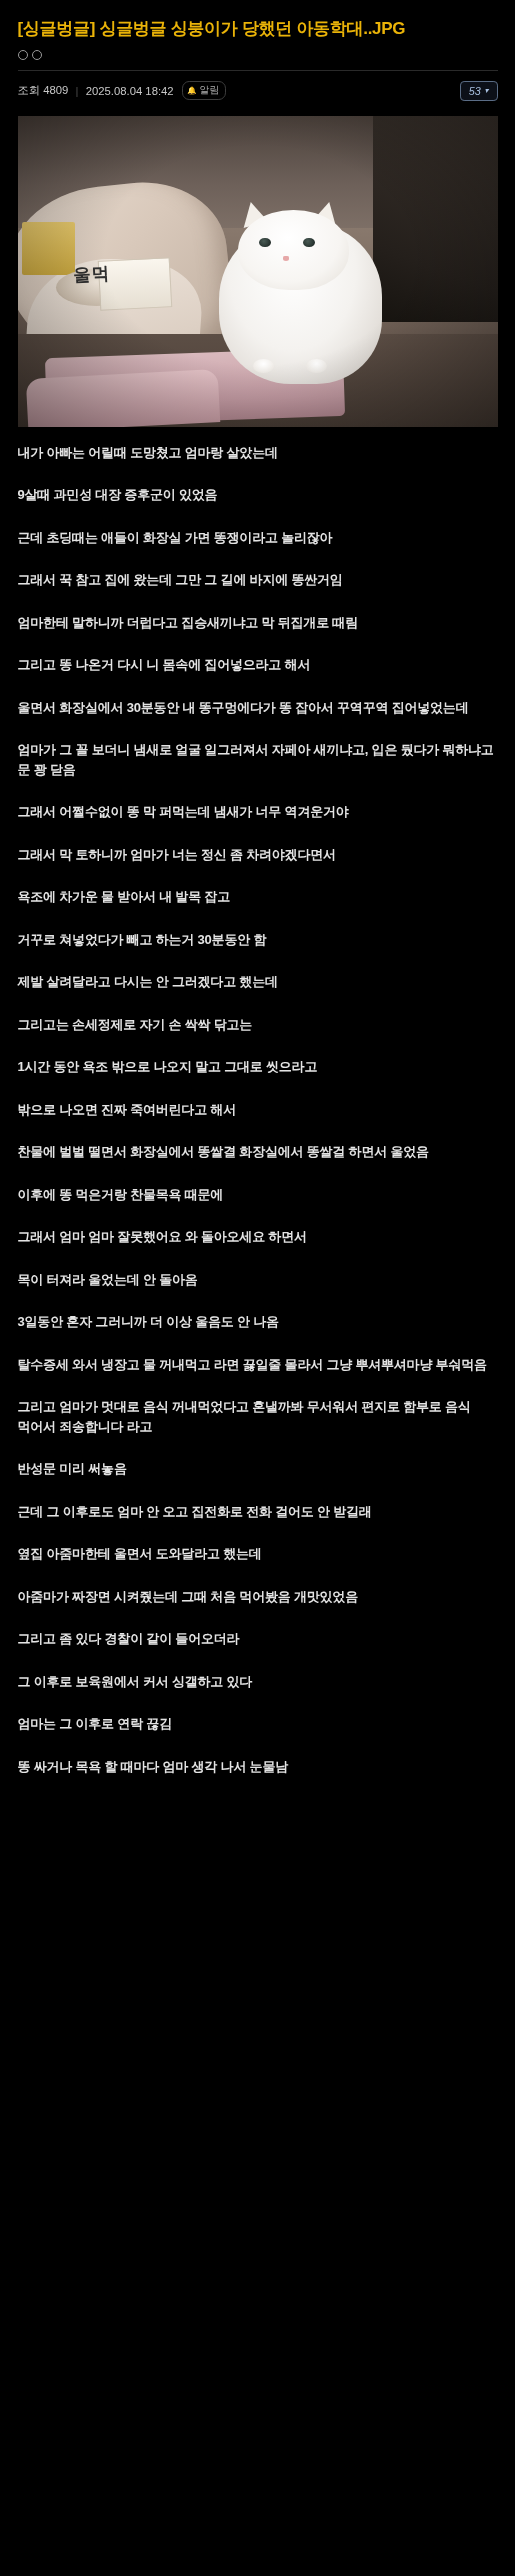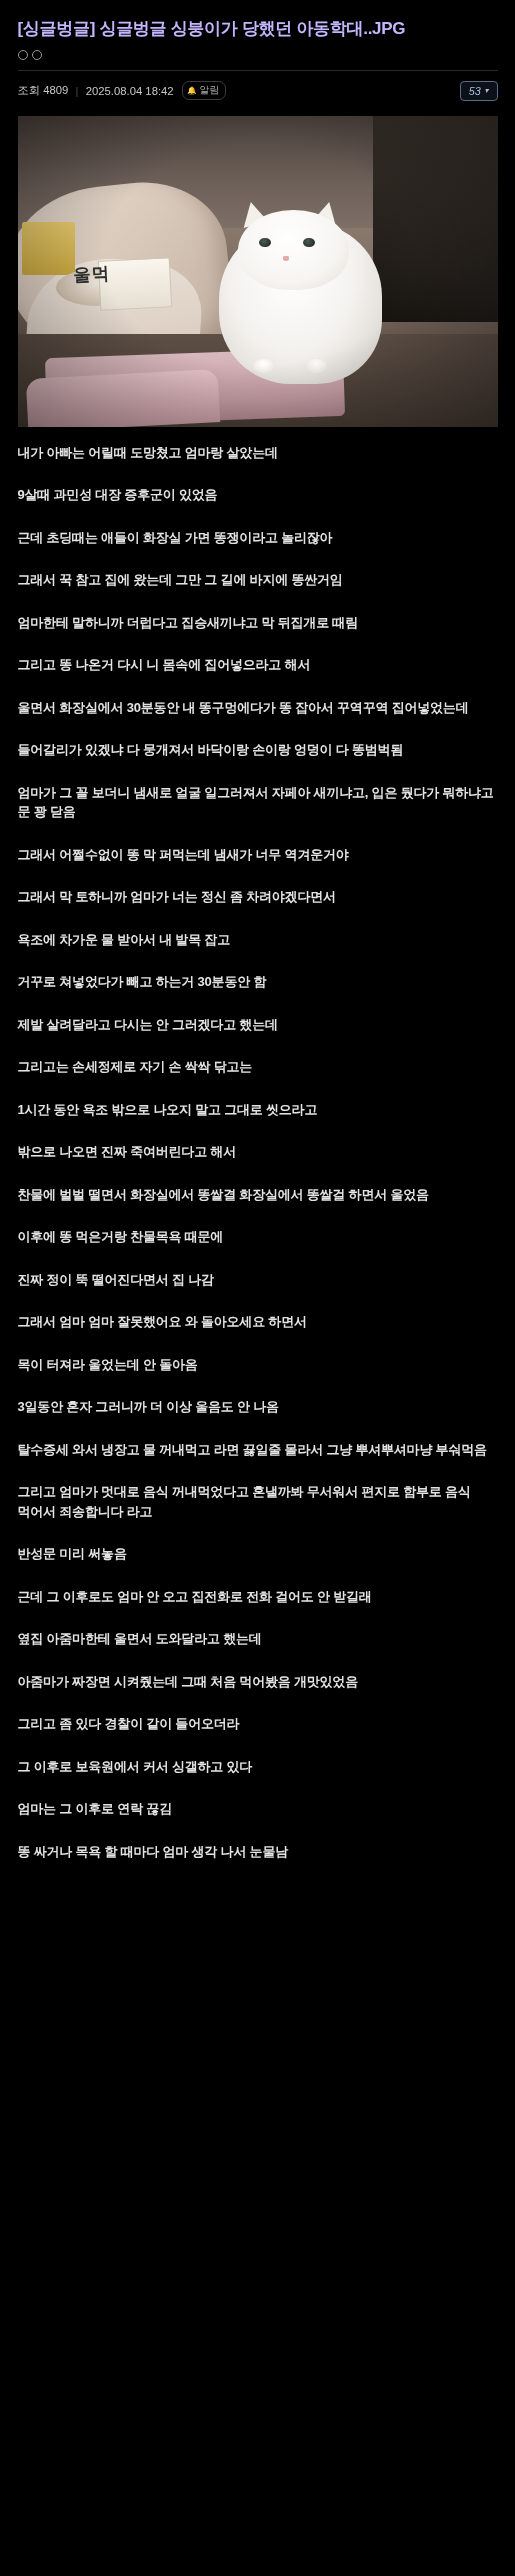--- a/index.html
+++ b/index.html
@@ -27,21 +27,21 @@
     padding: 17.5px 17.5px 0 17.5px;
   }
   .post-title {
     font-size: 17px;
     line-height: 1.35;
     font-weight: bold;
     color: #ffffff;
     letter-spacing: -0.3px;
   }
   .post-title .tag {
-    color: #c4b5fd;
+    color: #eab308;
   }
   .reaction-row {
     margin-top: 9.3px;
     display: flex;
     align-items: center;
     gap: 4.1px;
   }
   .reaction-icon {
     width: 10.3px;
     height: 10.3px;
@@ -314,33 +314,31 @@
   </div>
 
   <div class="post-body">
       <p class="para">내가 아빠는 어릴때 도망쳤고 엄마랑 살았는데</p>
       <p class="para">9살때 과민성 대장 증후군이 있었음</p>
       <p class="para">근데 초딩때는 애들이 화장실 가면 똥쟁이라고 놀리잖아</p>
       <p class="para">그래서 꾹 참고 집에 왔는데 그만 그 길에 바지에 똥싼거임</p>
       <p class="para">엄마한테 말하니까 더럽다고 집승새끼냐고 막 뒤집개로 때림</p>
       <p class="para">그리고 똥 나온거 다시 니 몸속에 집어넣으라고 해서</p>
       <p class="para">울면서 화장실에서 30분동안 내 똥구멍에다가 똥 잡아서 꾸역꾸역 집어넣었는데</p>
-      <p class="para">들어갈리가 있겠냐 다 뭉개져서 바닥이랑 손이랑 엉덩이 다 똥범벅됨</p>
       <p class="para">엄마가 그 꼴 보더니 냄새로 얼굴 일그러져서 자페아 새끼냐고, 입은 뒀다가 뭐하냐고 문 꽝 닫음</p>
       <p class="para">그래서 어쩔수없이 똥 막 퍼먹는데 냄새가 너무 역겨운거야</p>
       <p class="para">그래서 막 토하니까 엄마가 너는 정신 좀 차려야겠다면서</p>
       <p class="para">욕조에 차가운 물 받아서 내 발목 잡고</p>
       <p class="para">거꾸로 쳐넣었다가 빼고 하는거 30분동안 함</p>
       <p class="para">제발 살려달라고 다시는 안 그러겠다고 했는데</p>
       <p class="para">그리고는 손세정제로 자기 손 싹싹 닦고는</p>
       <p class="para">1시간 동안 욕조 밖으로 나오지 말고 그대로 씻으라고</p>
       <p class="para">밖으로 나오면 진짜 죽여버린다고 해서</p>
       <p class="para">찬물에 벌벌 떨면서 화장실에서 똥쌀결 화장실에서 똥쌀걸 하면서 울었음</p>
       <p class="para">이후에 똥 먹은거랑 찬물목욕 때문에</p>
-      <p class="para">진짜 정이 뚝 떨어진다면서 집 나감</p>
       <p class="para">그래서 엄마 엄마 잘못했어요 와 돌아오세요 하면서</p>
       <p class="para">목이 터져라 울었는데 안 돌아옴</p>
       <p class="para">3일동안 혼자 그러니까 더 이상 울음도 안 나옴</p>
       <p class="para">탈수증세 와서 냉장고 물 꺼내먹고 라면 끓일줄 몰라서 그냥 뿌셔뿌셔마냥 부숴먹음</p>
       <p class="para">그리고 엄마가 멋대로 음식 꺼내먹었다고 혼낼까봐 무서워서 편지로 함부로 음식 먹어서 죄송합니다 라고</p>
       <p class="para">반성문 미리 써놓음</p>
       <p class="para">근데 그 이후로도 엄마 안 오고 집전화로 전화 걸어도 안 받길래</p>
       <p class="para">옆집 아줌마한테 울면서 도와달라고 했는데</p>
       <p class="para">아줌마가 짜장면 시켜줬는데 그때 처음 먹어봤음 개맛있었음</p>
       <p class="para">그리고 좀 있다 경찰이 같이 들어오더라</p>

